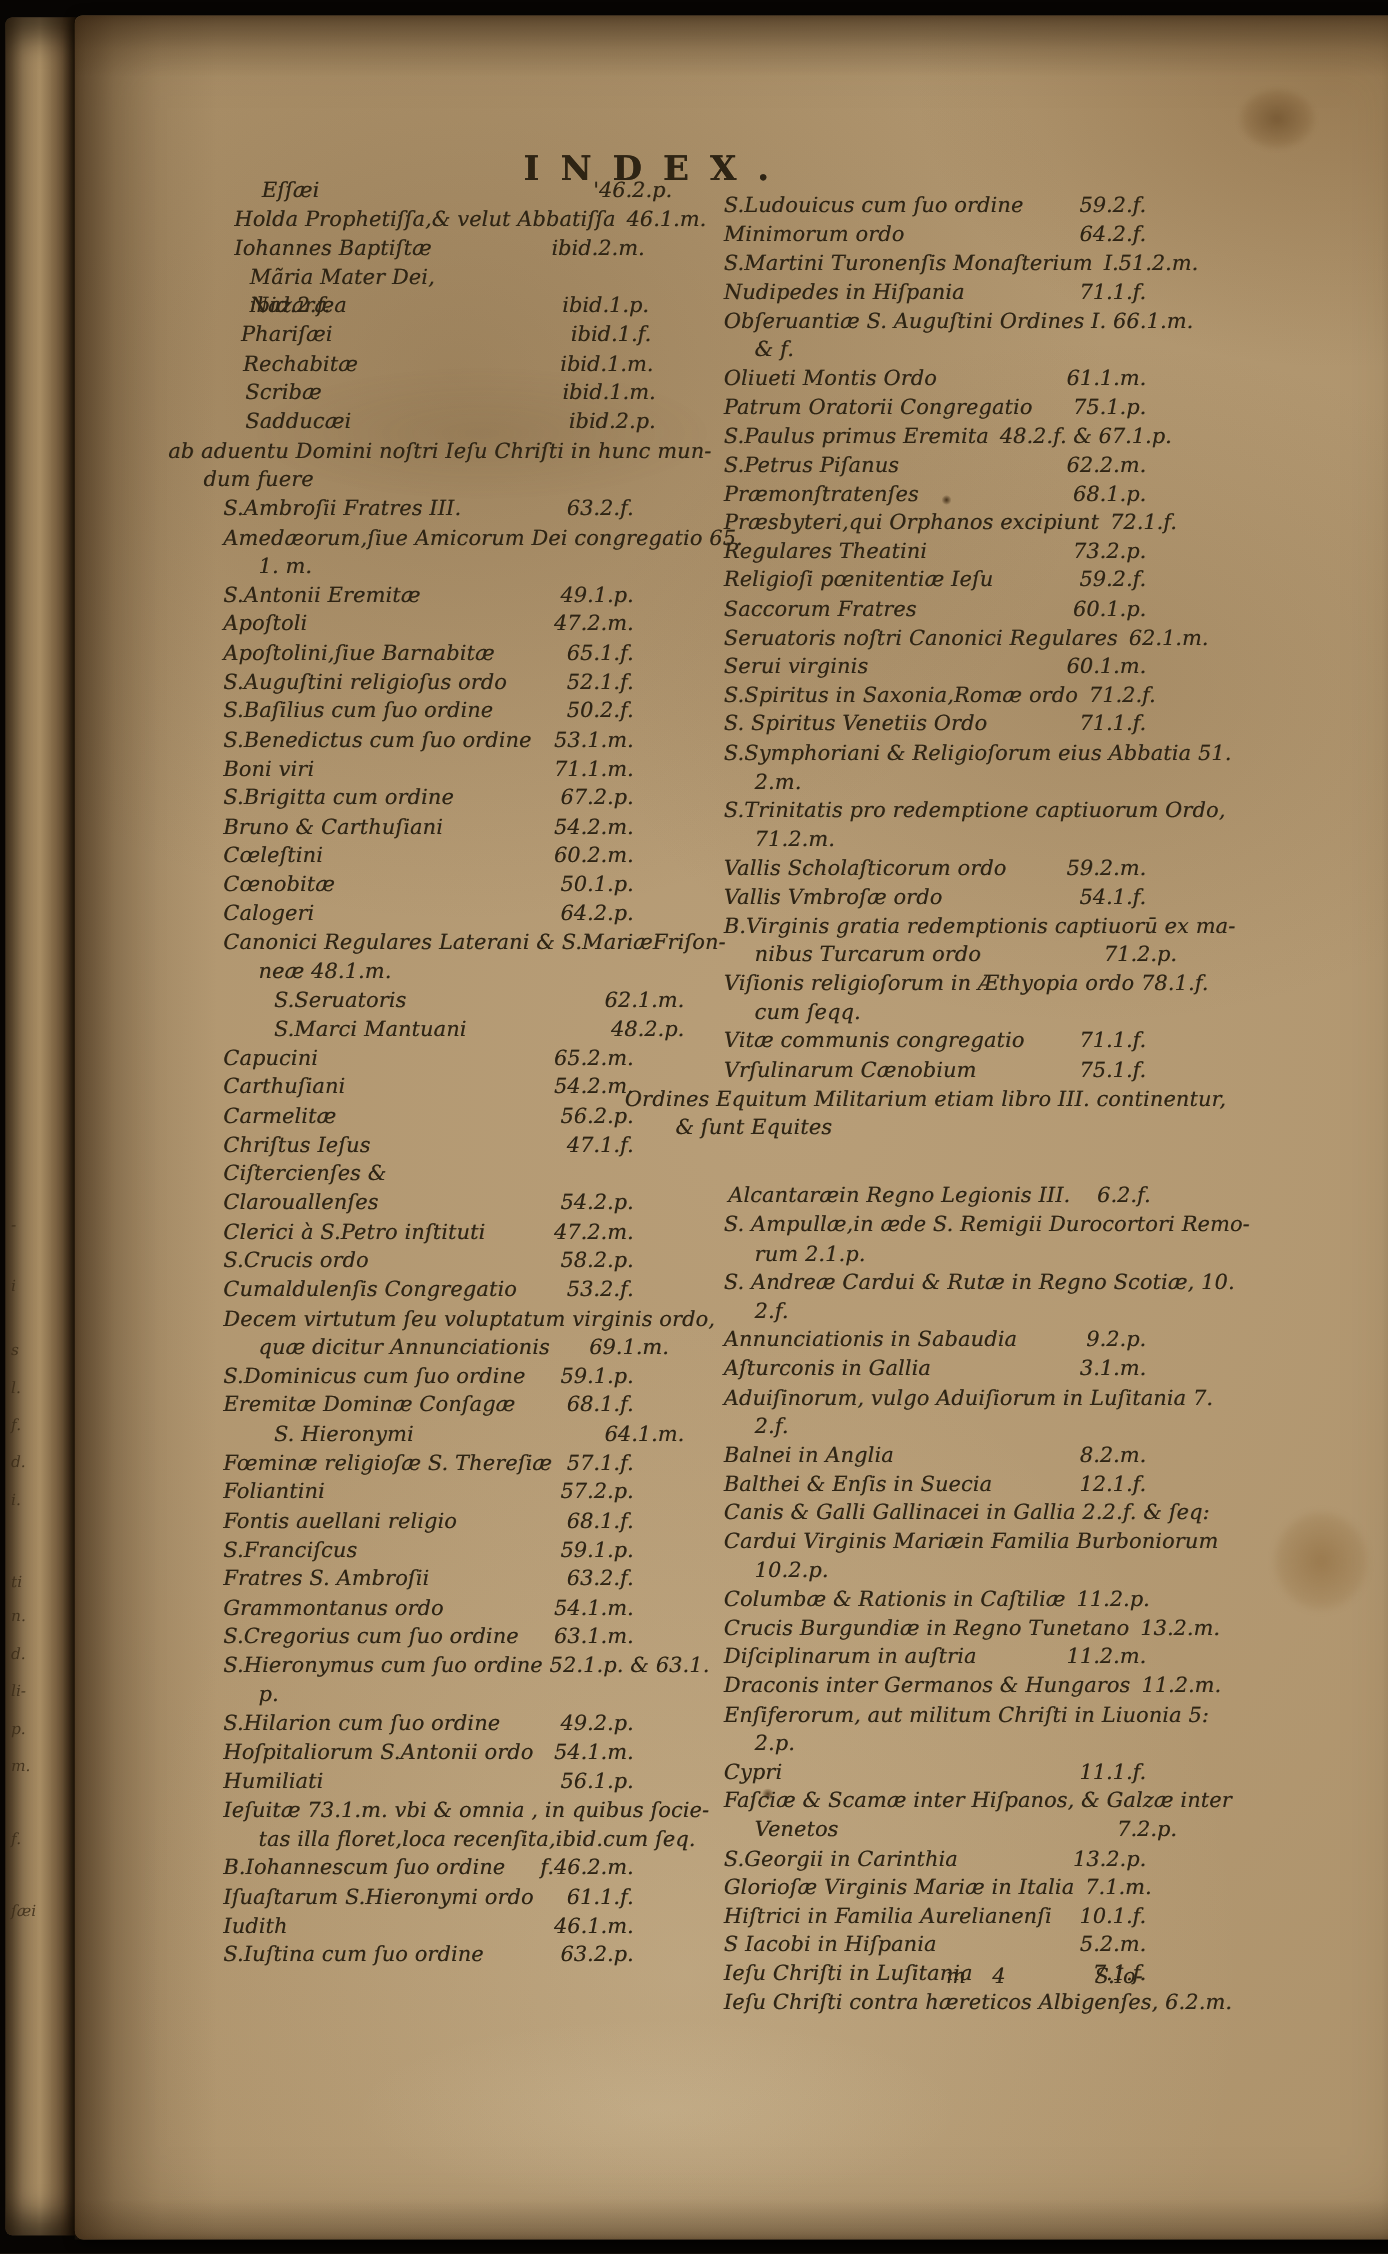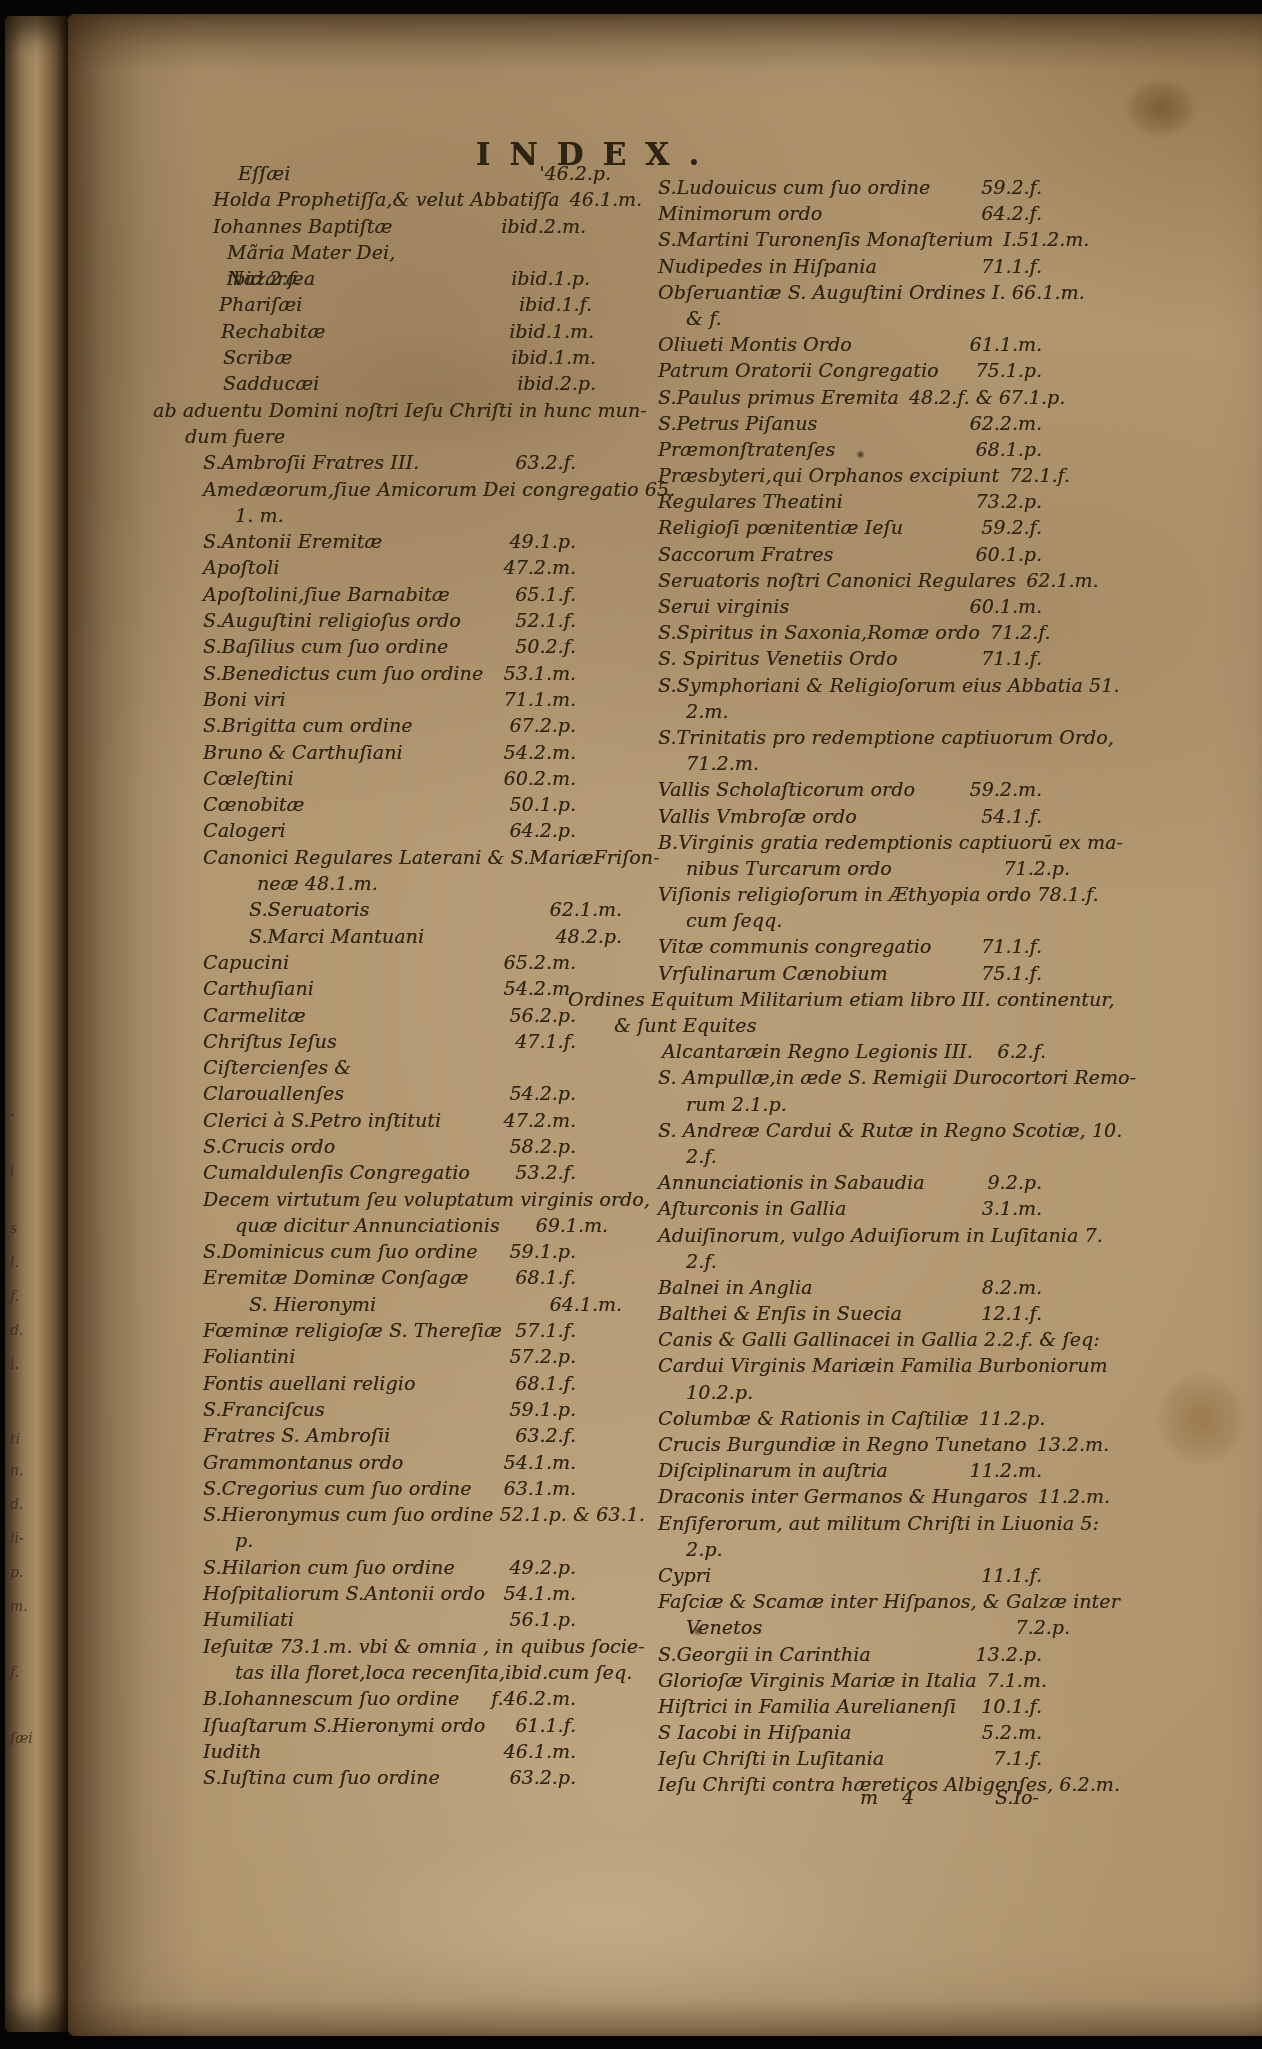--- a/index.html
+++ b/index.html
@@ -235,21 +235,21 @@
         <span class="ref">50.1.p.</span>
       </div>
       <div class="row">
         <span class="lbl">Calogeri</span>
         <span class="ref">64.2.p.</span>
       </div>
       <div class="row">
         <span class="lbl">Canonici Regulares Laterani &amp; S.MariæFriſon-</span>
         <span class="ref"></span>
       </div>
-      <div class="row" style="left: 32px; margin-left: 22px;">
+      <div class="row" style="left: 32px;">
         <span class="lbl">neæ 48.1.m.</span>
         <span class="ref"></span>
       </div>
       <div class="row" style="left: 46px;">
         <span class="lbl">S.Seruatoris</span>
         <span class="ref">62.1.m.</span>
       </div>
       <div class="row" style="left: 46px;">
         <span class="lbl">S.Marci Mantuani</span>
         <span class="ref">48.2.p.</span>
@@ -509,21 +509,21 @@
         <span class="ref">75.1.f.</span>
       </div>
       <div class="row" style="left: -90px;">
         <span class="lbl">Ordines Equitum Militarium etiam libro III. continentur,</span>
         <span class="ref"></span>
       </div>
       <div class="row" style="left: -44px;">
         <span class="lbl">&amp; ſunt Equites</span>
         <span class="ref"></span>
       </div>
-      <div class="row" style="left: 4px;">
+      <div class="row" style="left: 4px; margin-top: 36px;">
         <span class="lbl">Alcantaræin Regno Legionis III.</span>
         <span class="ref">6.2.f.</span>
       </div>
       <div class="row">
         <span class="lbl">S. Ampullæ,in æde S. Remigii Durocortori Remo-</span>
         <span class="ref"></span>
       </div>
       <div class="row" style="left: 28px;">
         <span class="lbl">rum 2.1.p.</span>
         <span class="ref"></span>

